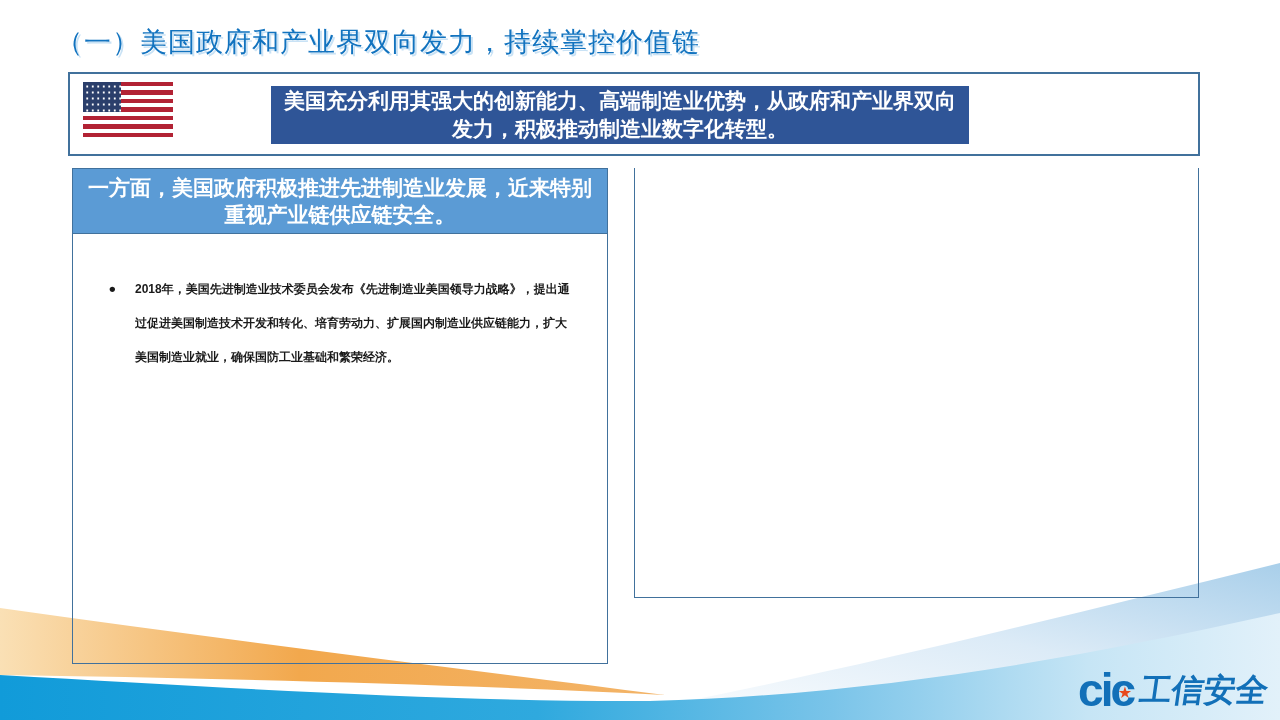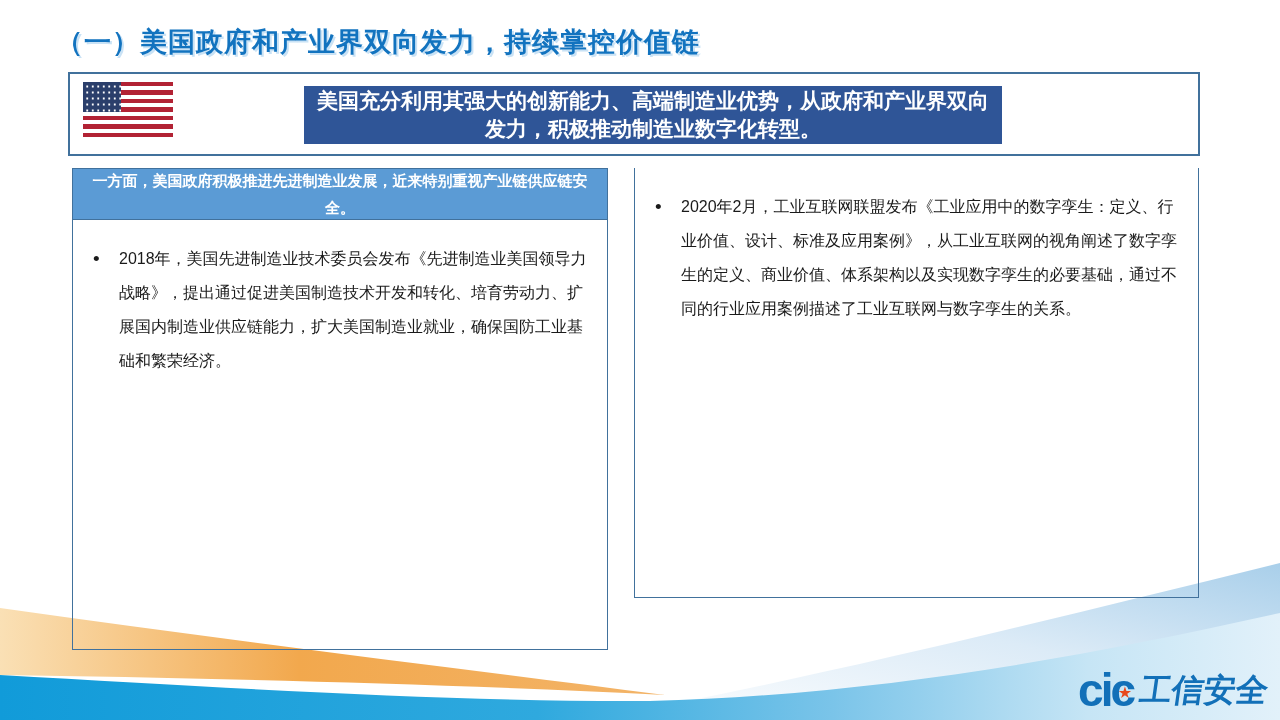--- a/index.html
+++ b/index.html
@@ -5,47 +5,47 @@
   html,body{margin:0;padding:0;background:#ffffff;}
   body{width:1280px;height:720px;position:relative;overflow:hidden;
        font-family:"Liberation Sans","DejaVu Sans",sans-serif;}
   .slide{position:absolute;inset:0;}
 
   
   .footer-deco{position:absolute;left:0;bottom:0;width:1280px;height:165px;z-index:0;display:block;}
 
   
   .title{position:absolute;left:56px;top:24px;margin:0;z-index:3;
-         font-size:27px;font-weight:bold;color:#1273BF;letter-spacing:1px;
+         font-size:27px;font-weight:normal;color:#1273BF;letter-spacing:1px;
          text-shadow:2px 2px 0 #C9E2F5;}
 
   
   .intro-box{position:absolute;left:68px;top:72px;width:1132px;height:84px;
              border:2px solid #41719C;box-sizing:border-box;background:transparent;z-index:2;}
   .flag{position:absolute;left:13px;top:8px;width:90px;height:55px;}
   .flag-stripes{position:absolute;inset:0;
      background:repeating-linear-gradient(to bottom,#B22234 0 4.23px,#ffffff 4.23px 8.46px);}
   .flag-canton{position:absolute;left:0;top:0;width:38px;height:29.6px;background:#2B3F6B;
      background-image:radial-gradient(#ffffff 1px,transparent 1.4px);
      background-size:5.5px 6px;background-position:1.5px 1.5px;}
-  .intro-banner{position:absolute;left:234px;top:12px;width:698px;height:58px;
+  .intro-banner{position:absolute;left:201px;top:12px;width:698px;height:58px;
      background:#2F5597;color:#ffffff;font-weight:bold;font-size:21px;line-height:28px;
      display:flex;align-items:center;justify-content:center;text-align:center;
      padding:0 12px;box-sizing:border-box;}
 
   
   .col{position:absolute;top:168px;z-index:2;}
   .col-left{left:72px;width:536px;}
   .col-right{left:634px;width:565px;}
-  .col-header{height:52px;background:#5B9BD5;border:1px solid #41719C;box-sizing:border-box;
-     color:#ffffff;font-weight:bold;font-size:15px;line-height:27px;
+  .col-header{height:66px;background:#5B9BD5;border:1px solid #41719C;box-sizing:border-box;
+     color:#ffffff;font-weight:bold;font-size:21px;line-height:27px;
      display:flex;align-items:center;justify-content:center;text-align:center;padding:0 8px;}
   .col-body{border:1px solid #41719C;border-top:none;box-sizing:border-box;height:430px;
      background:transparent;padding:22px 16px 0 14px;}
-  .col-body ul{list-style:none;margin:0;padding:0;font-size:16px;line-height:34px;color:#1a1a1a;}
+  .col-body ul{list-style:none;margin:16px;padding:0;font-size:12px;line-height:34px;color:#1a1a1a;font-weight:bold;}
   .col-body li{position:relative;padding-left:32px;}
   .col-body li::before{content:"\2022";position:absolute;left:6px;top:0;font-size:19px;color:#1a1a1a;}
   .col-left .col-body li + li{margin-top:34px;}
 
   
   .logo{position:absolute;right:12px;bottom:10px;z-index:4;display:flex;align-items:center;}
   .logo-cic{position:relative;font-size:46px;font-weight:900;color:#1270B8;
      letter-spacing:-3px;line-height:40px;}
   .logo-star{position:absolute;right:1px;top:15px;font-size:16px;color:#E8491D;
      letter-spacing:0;line-height:16px;}
@@ -103,23 +103,20 @@
         <li>
           <span>2018年，美国先进制造业技术委员会发布《先进制造业美国领导力战略》，提出通过促进美国制造技术开发和转化、培育劳动力、扩展国内制造业供应链能力，扩大美国制造业就业，确保国防工业基础和繁荣经济。</span>
         </li>
       </ul>
     </div>
   </div>
 
   <div class="col col-right">
     <div class="col-body">
       <ul>
-        <li>
-          <span>2020年2月，工业互联网联盟发布《工业应用中的数字孪生：定义、行业价值、设计、标准及应用案例》，从工业互联网的视角阐述了数字孪生的定义、商业价值、体系架构以及实现数字孪生的必要基础，通过不同的行业应用案例描述了工业互联网与数字孪生的关系。</span>
-        </li>
       </ul>
     </div>
   </div>
 
   <div class="logo">
     <span class="logo-cic">
       <span>cic</span>
       <span class="logo-star">★</span>
     </span>
     <span class="logo-cn">工信安全</span>

